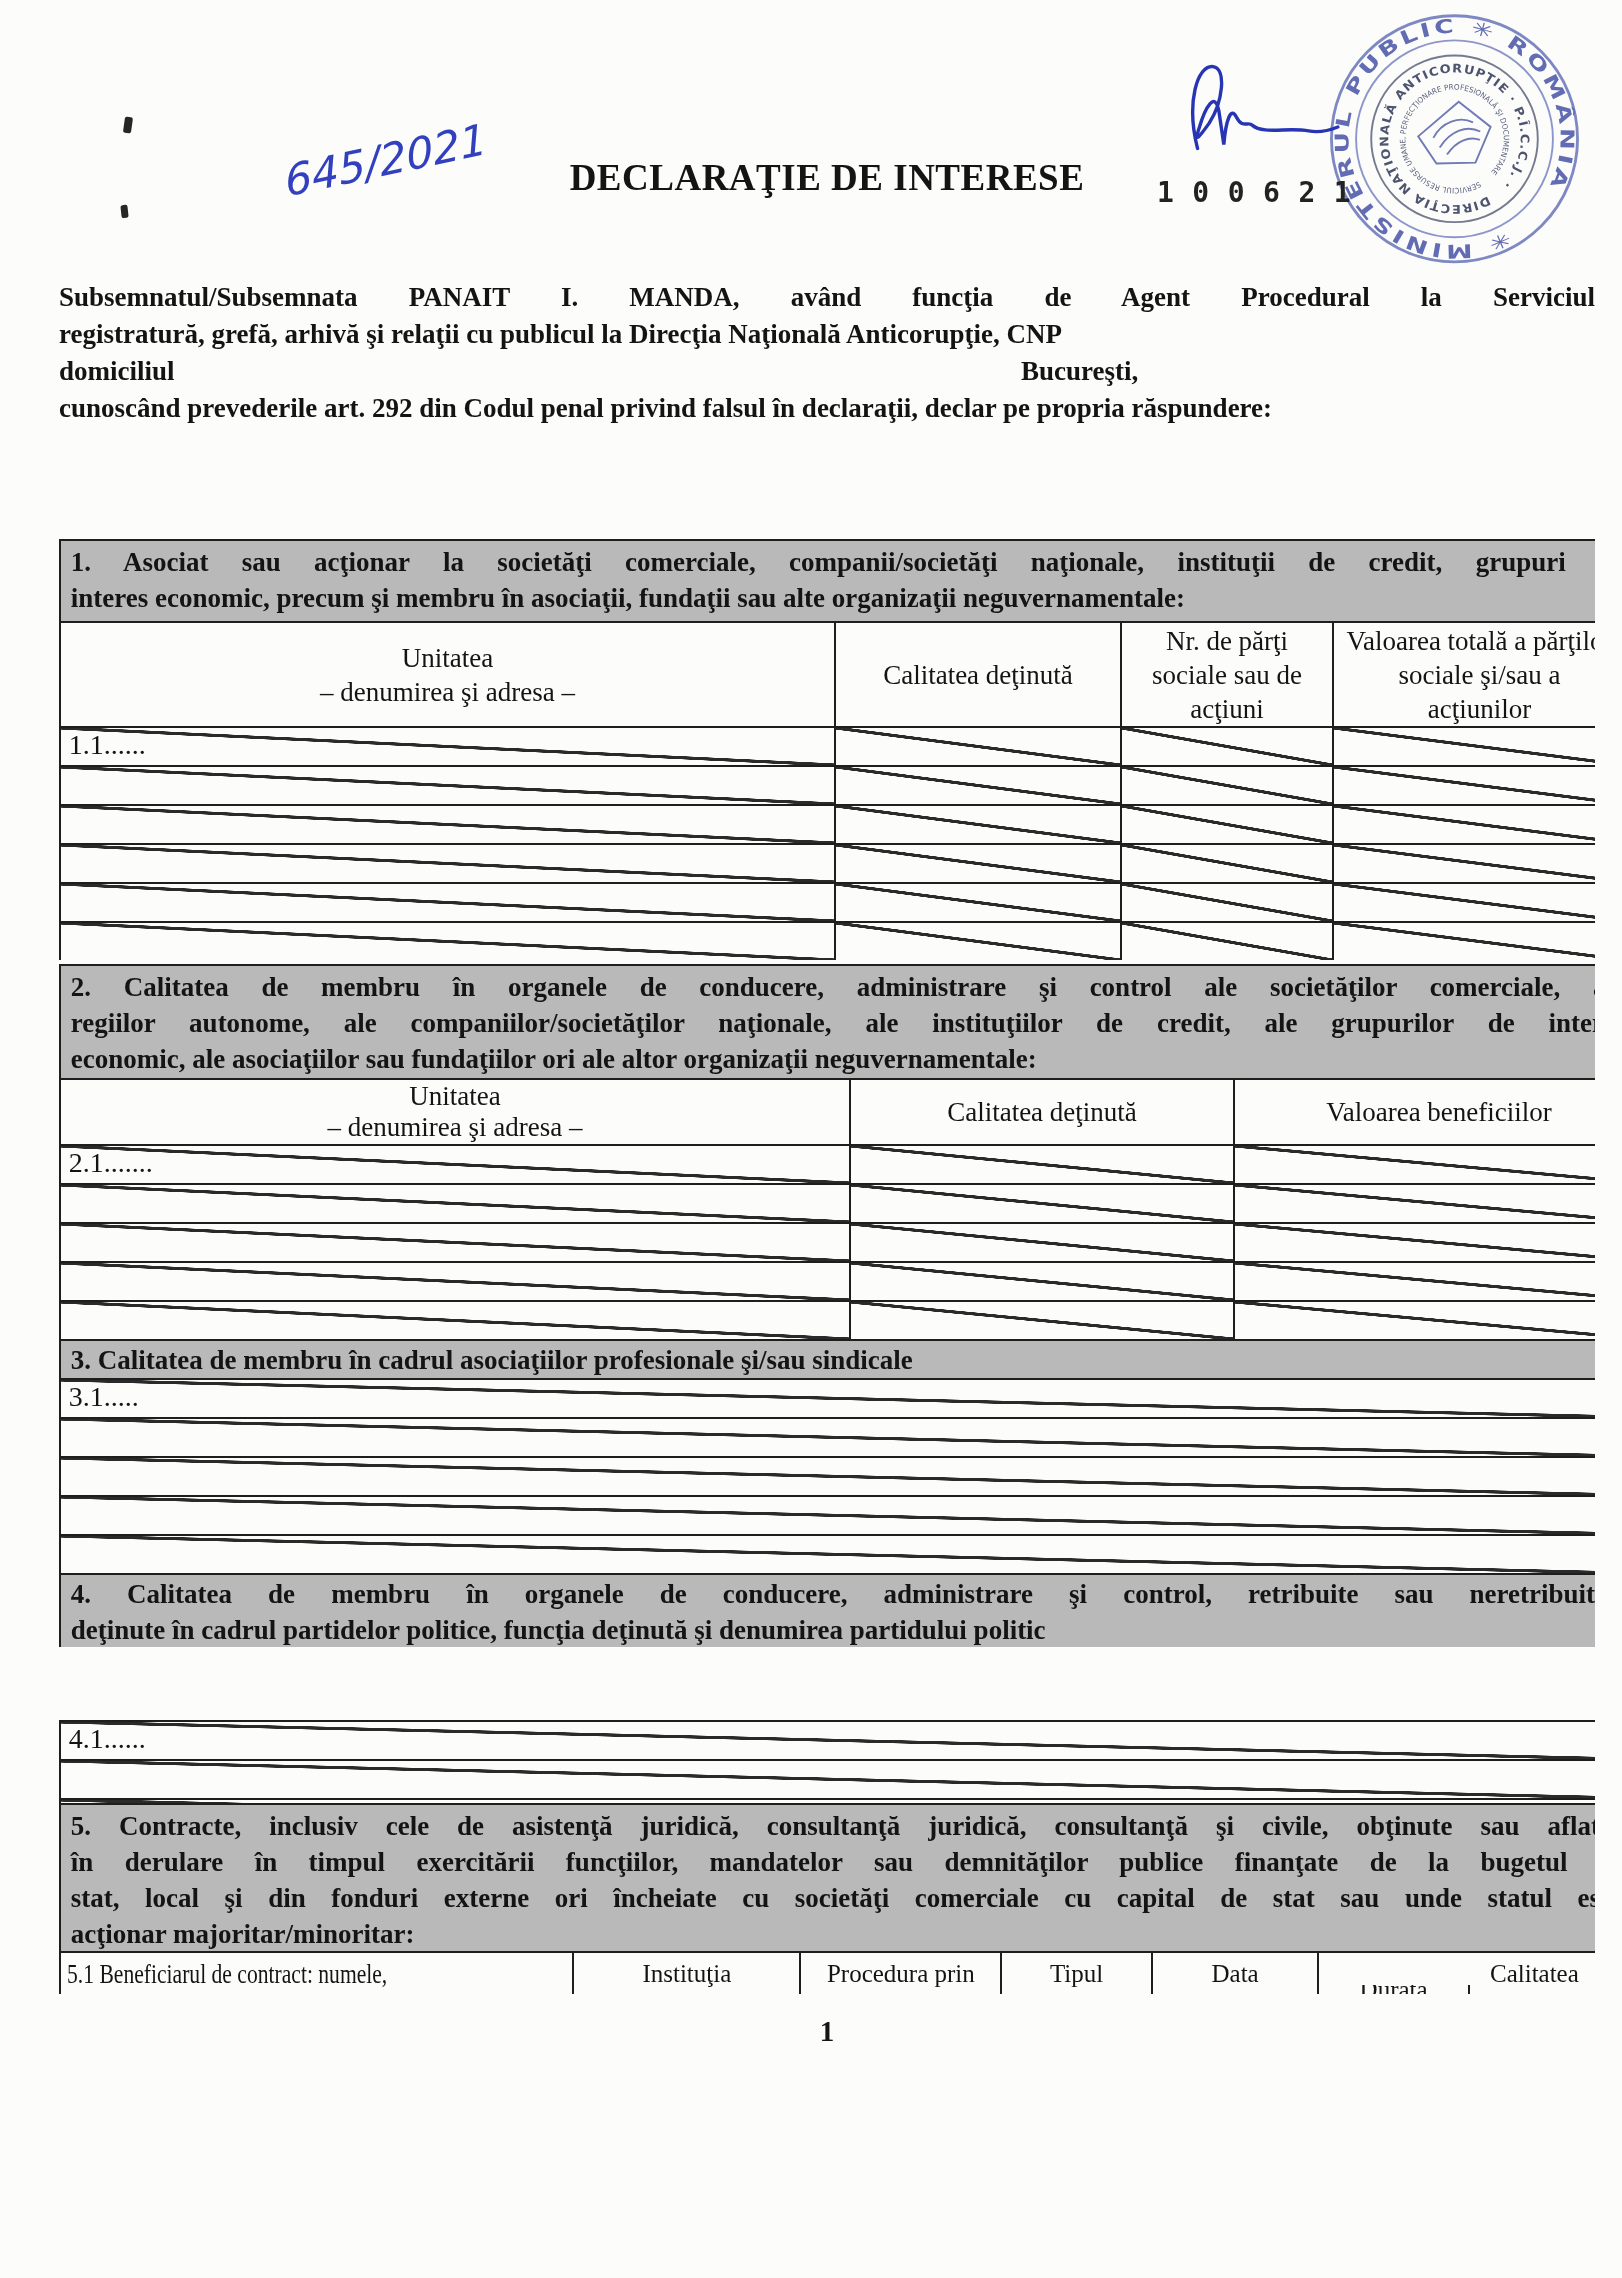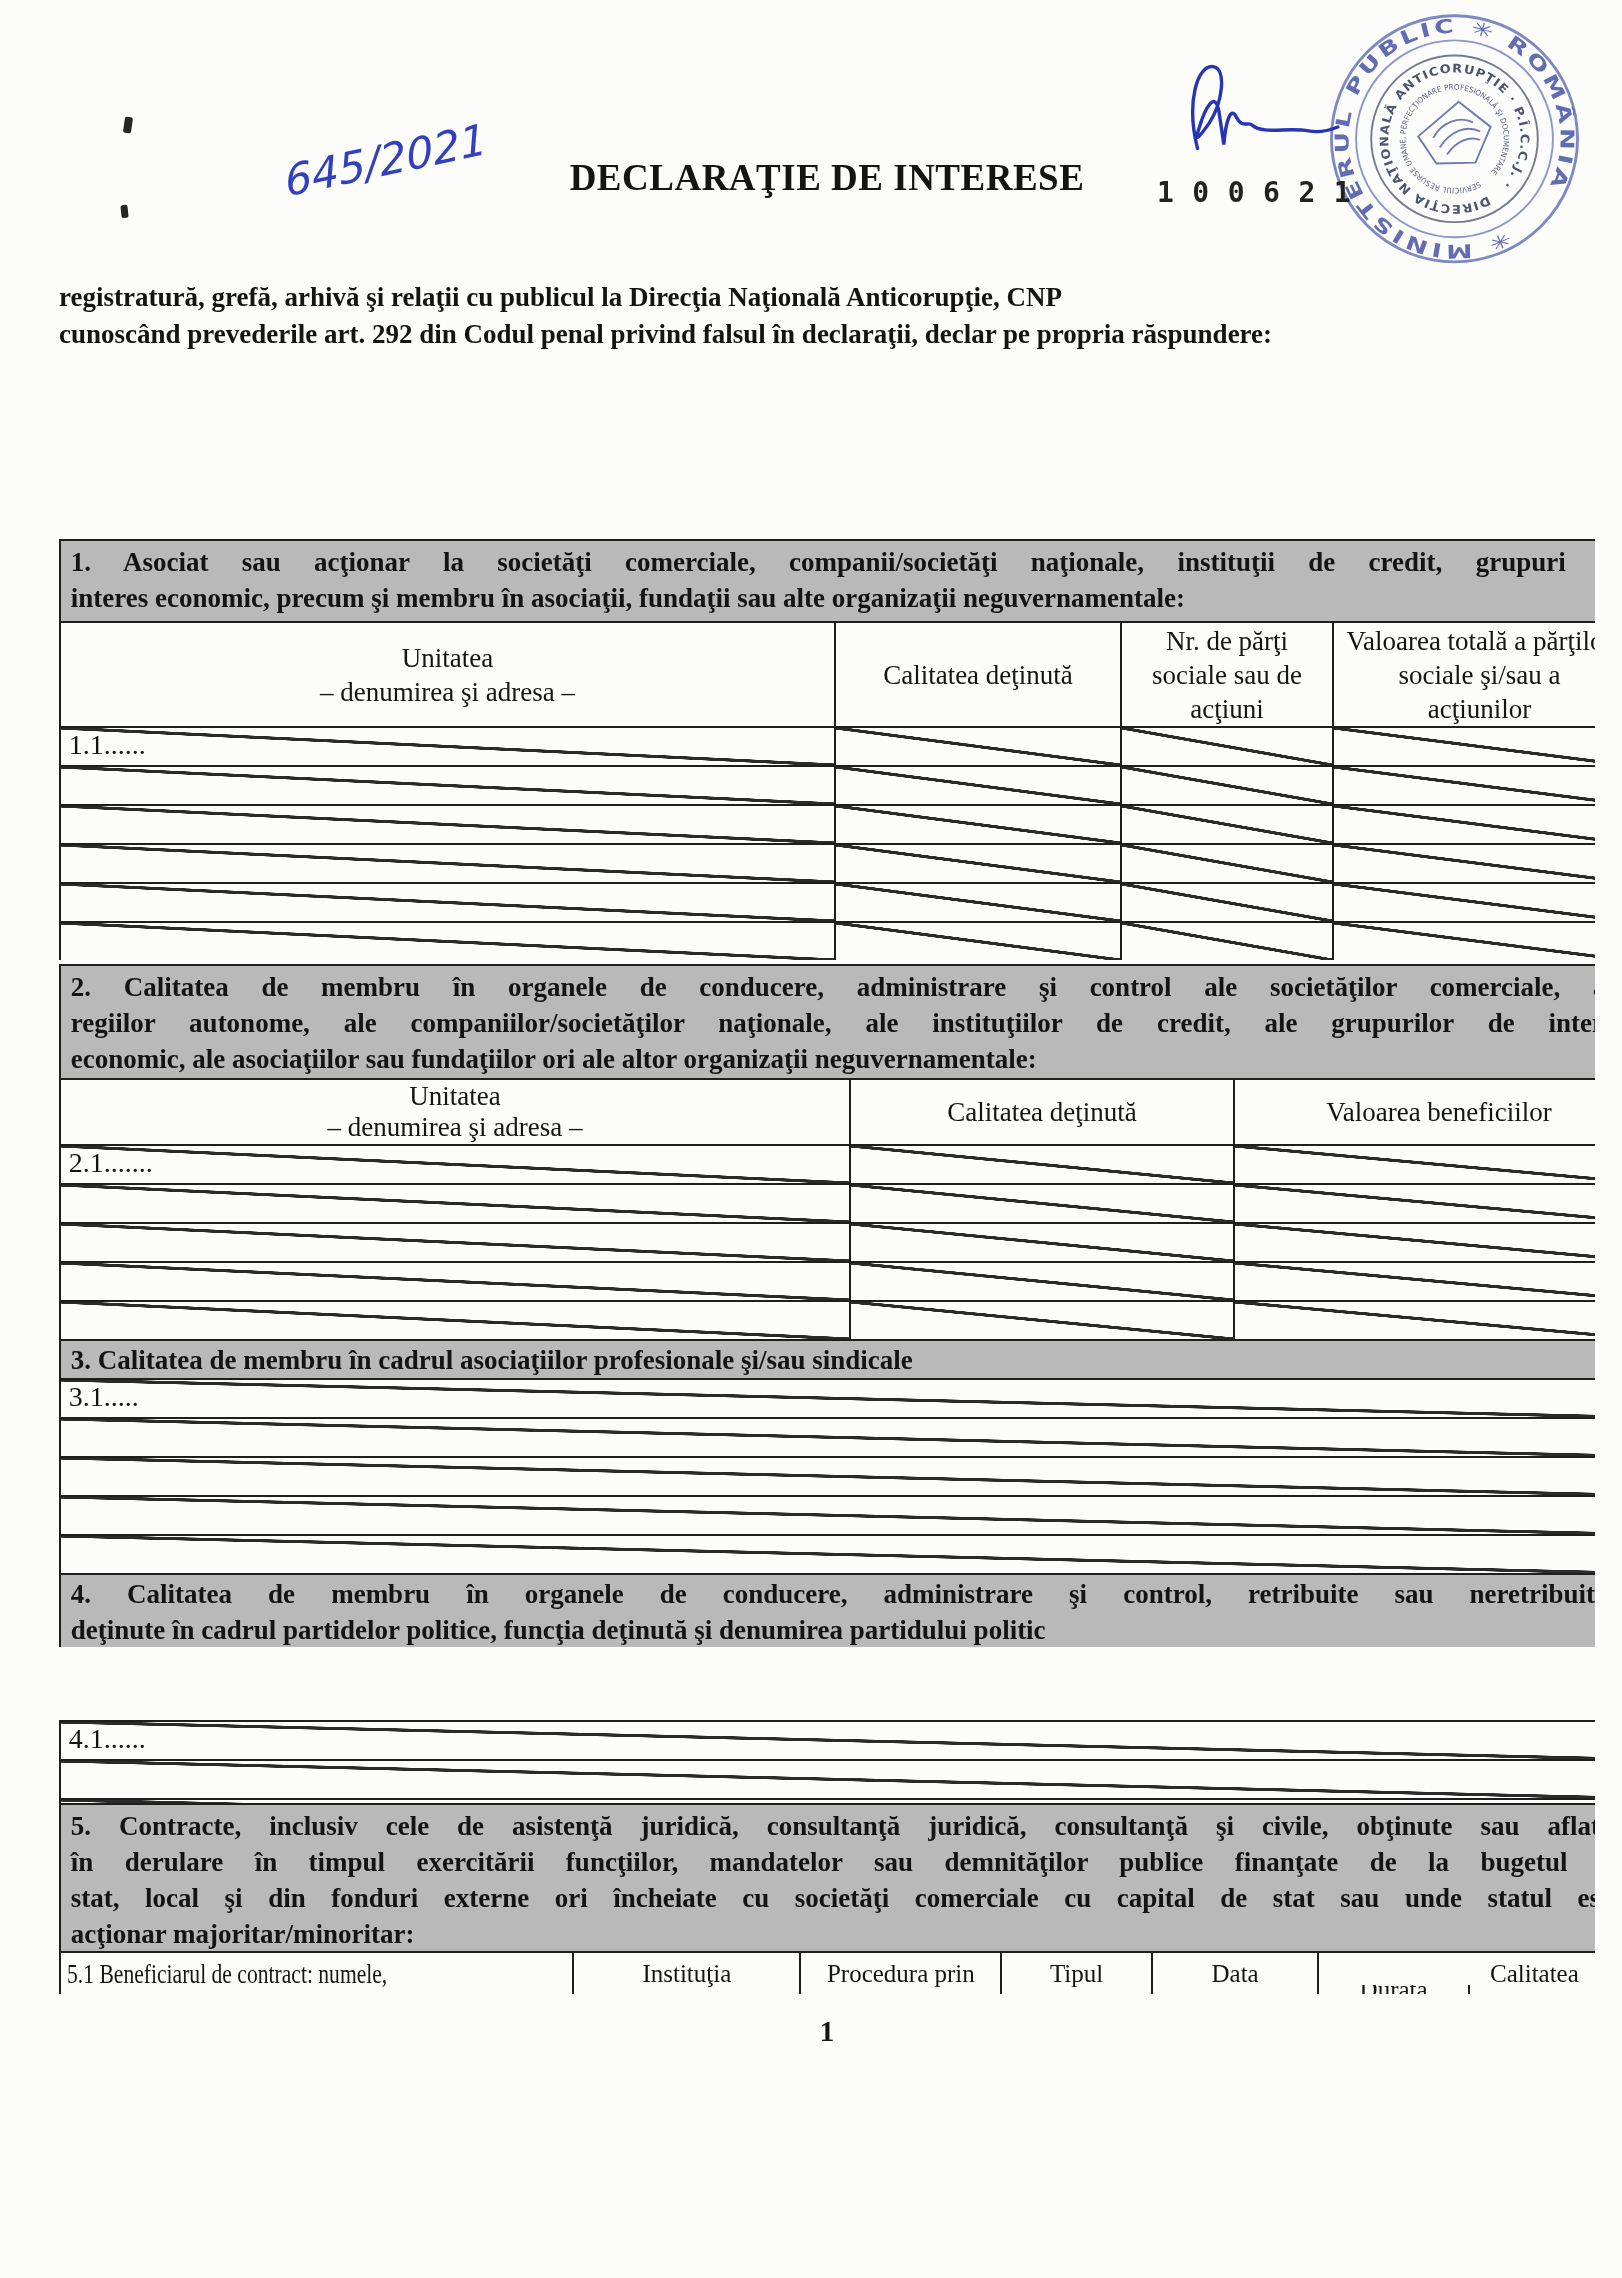--- a/index.html
+++ b/index.html
@@ -82,21 +82,26 @@
 
   <svg class="sig" viewBox="0 0 175 118">
     <path d="M 28,100 C 16,52 28,14 44,16 C 58,18 54,52 40,74 C 30,88 24,96 30,78
              C 36,58 46,40 50,62 L 55,96 C 57,72 62,56 68,68 C 74,80 80,72 84,76
              C 96,86 120,78 142,82 C 152,84 162,82 172,78" fill="none" stroke="#2735b5" stroke-width="3.5" stroke-linecap="round"></path>
   </svg>
 
   <div class="stampnum">100621</div>
 
   <div class="intro">
+    <div class="l1">Subsemnatul/Subsemnata PANAIT I. MANDA, având funcţia de Agent Procedural la Serviciul</div>
     <div>registratură, grefă, arhivă şi relaţii cu publicul la Direcţia Naţională Anticorupţie, CNP</div>
+    <div class="l3">
+      <span>domiciliul</span>
+      <span class="city">Bucureşti,</span>
+    </div>
     <div>cunoscând prevederile art. 292 din Codul penal privind falsul în declaraţii, declar pe propria răspundere:</div>
   </div>
 
   <div class="clip" style="top:539px;height:82px;">
     <div class="gray" style="width:1565px;height:82px;">
       <div class="gline jl">1. Asociat sau acţionar la societăţi comerciale, companii/societăţi naţionale, instituţii de credit, grupuri de</div>
       <div class="gline">interes economic, precum şi membru în asociaţii, fundaţii sau alte organizaţii neguvernamentale:</div>
     </div>
   </div>
 

